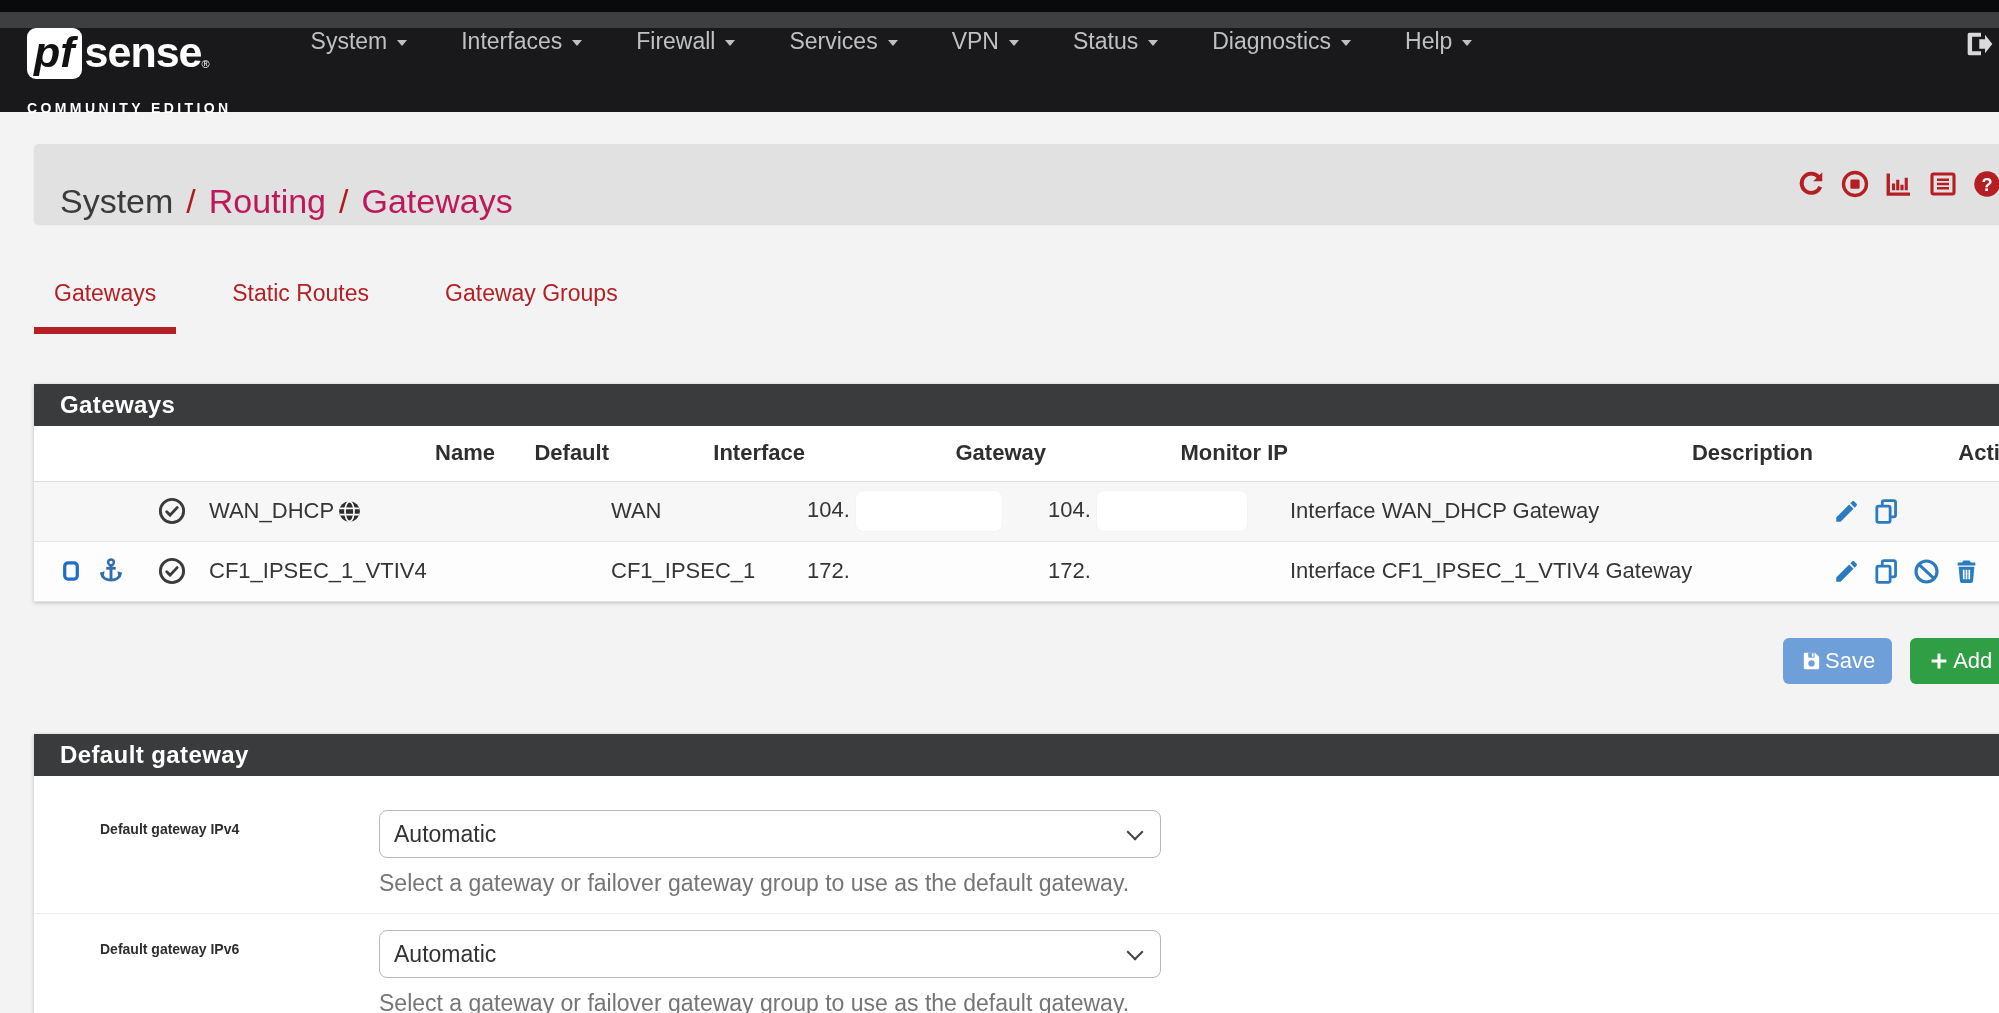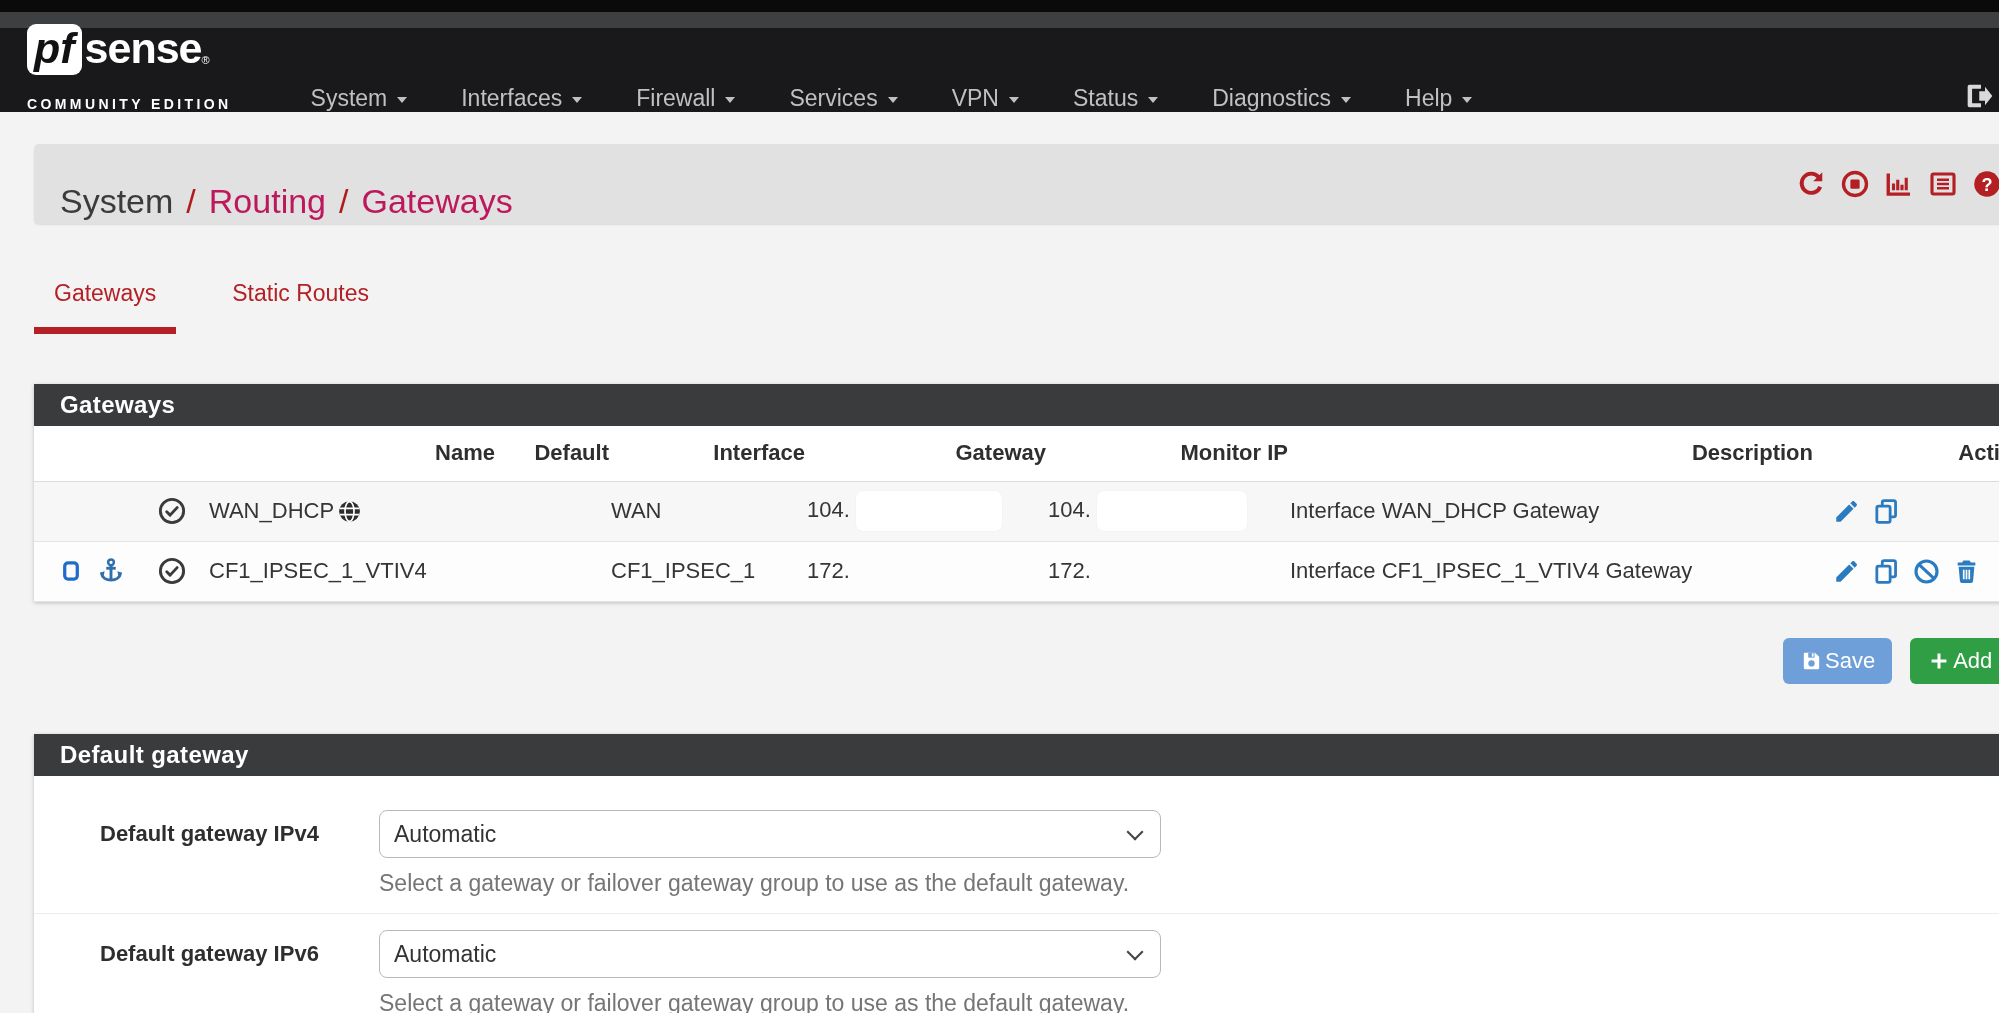--- a/index.html
+++ b/index.html
@@ -7,21 +7,21 @@
   body {
     width:1999px; height:1013px; overflow:hidden;
     background:#f3f3f3;
     font-family:"Liberation Sans", sans-serif;
   }
   
   .top-black { height:12px; background:#0a0a0a; }
   .top-gray  { height:16px; background:#3e3f41; }
 
   
-  .navbar { height:84px; background:#19191b; display:flex; align-items:flex-end; padding-left:27px; }
+  .navbar { height:84px; background:#19191b; display:flex; align-items:flex-start; padding-left:27px; }
   .logo { display:flex; flex-direction:column; margin-right:52px; }
   .logo-row { display:flex; align-items:flex-start; }
   .pf-box { background:#fff; border-radius:9px; padding:1px 7px 3px; color:#121214;
             font-weight:bold; font-style:italic; font-size:43px; line-height:1.1; }
   .sense { color:#fff; font-weight:bold; font-size:43px; letter-spacing:-1px; margin-left:3px; line-height:1.15; }
   .reg { color:#fff; font-size:11px; margin-top:30px; }
   .logo-sub { color:#fff; font-size:14px; font-weight:bold; letter-spacing:3.4px; margin-top:21px; }
   .menu { display:flex; align-items:center; color:#bfc0c2; font-size:23px; }
   .menu-item { padding:0 27px; display:flex; align-items:center; cursor:pointer; white-space:nowrap; }
   .caret { display:inline-block; width:0; height:0; border-left:5.5px solid transparent;
@@ -84,21 +84,21 @@
          color:#fff; font-size:22px; padding:0 17px; cursor:pointer; font-family:inherit; white-space:nowrap; }
   .btn svg { display:block; }
   .btn-save { background:#6f9fd8; }
   .btn-add  { background:#2f9e44; padding-right:46px; }
 
   
   .dg-body { background:#fff; padding:34px 0 10px; }
   .fg-block { display:block; }
   .fg-block.first { padding-bottom:16px; border-bottom:1px solid #ededed; margin-bottom:16px; }
   .fg-row { display:flex; align-items:flex-start; }
-  .fg-label { width:345px; padding-left:66px; padding-top:11px; font-weight:bold; font-size:22px; color:#2e2e2e; }
+  .fg-label { width:345px; padding-left:66px; padding-top:11px; font-weight:bold; font-size:14px; color:#2e2e2e; }
   .select-wrap { position:relative; width:782px; height:48px; }
   .select-wrap select { width:100%; height:48px; font-size:23px; color:#333; padding:0 44px 0 14px;
                         border:1px solid #b9b9b9; border-radius:8px; background:#fff;
                         appearance:none; -webkit-appearance:none; -moz-appearance:none;
                         font-family:inherit; }
   .select-wrap::after { content:""; position:absolute; right:20px; top:16px; width:10px; height:10px;
                         border-right:2px solid #444; border-bottom:2px solid #444;
                         transform:rotate(45deg); pointer-events:none; }
   .fg-help { margin:12px 0 0 345px; font-size:23px; color:#757575; }
 </style>
@@ -189,20 +189,21 @@
       <svg width="30" height="30" viewBox="0 0 24 24">
         <circle cx="12" cy="12" r="10.2" fill="#b41f24"></circle>
         <text x="12" y="17.2" text-anchor="middle" font-size="14.5" font-weight="bold" fill="#fff" font-family="Liberation Sans, sans-serif">?</text>
       </svg>
     </div>
   </div>
 
   <div class="tabs">
     <div class="tab active">Gateways</div>
     <div class="tab">Static Routes</div>
+    <div class="tab">Gateway Groups</div>
   </div>
 
   <section class="panel">
     <div class="panel-heading">Gateways</div>
     <table class="gw">
       <thead>
         <tr>
           <th class="col-icons"></th>
           <th class="col-status"></th>
           <th class="col-name">Name</th>

